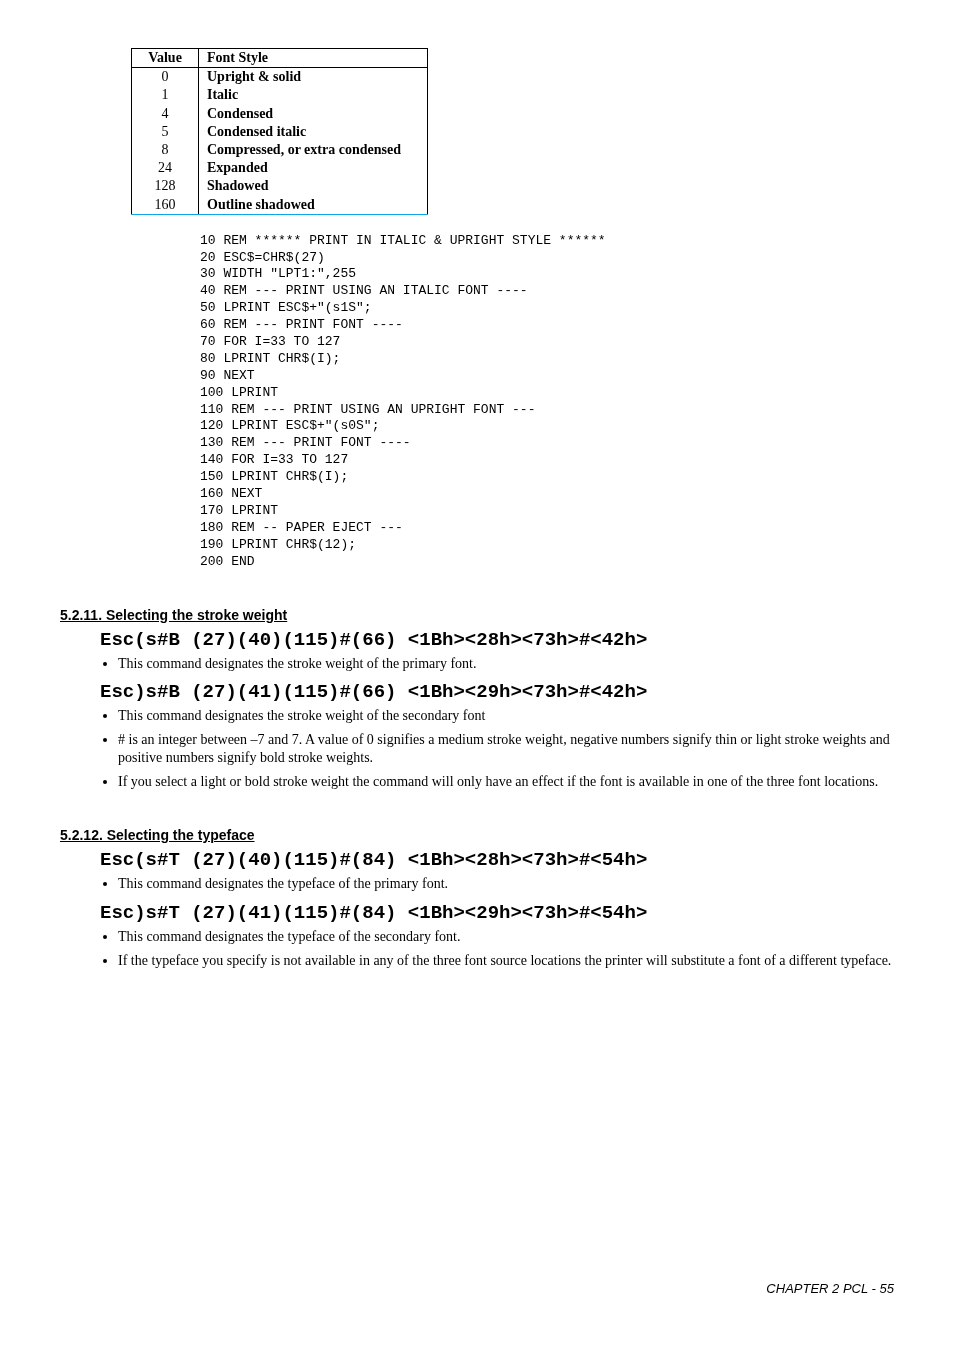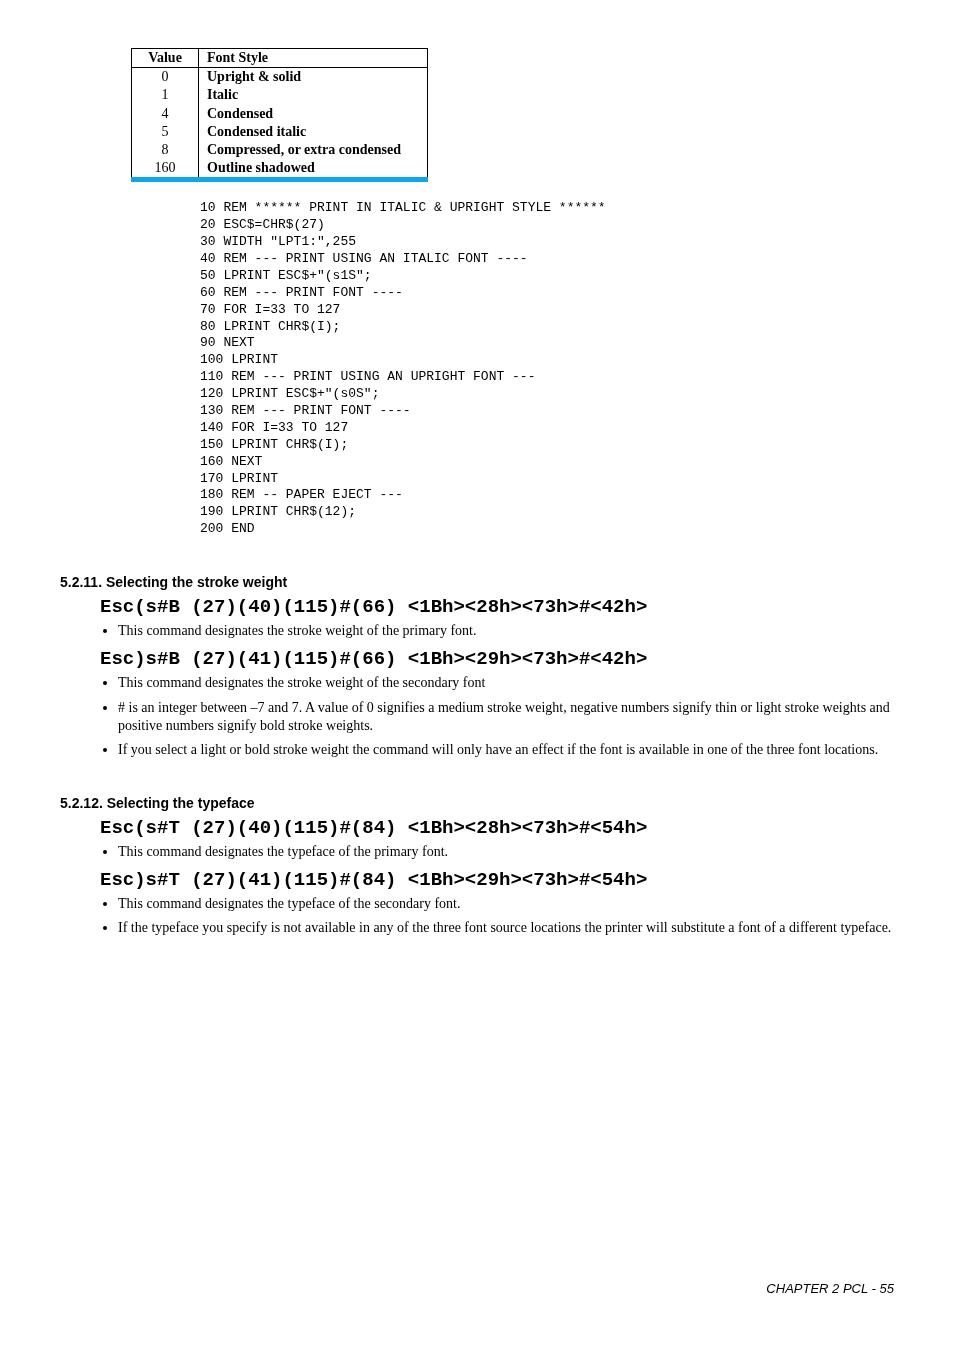--- a/index.html
+++ b/index.html
@@ -46,34 +46,35 @@
   table.font-table td.fs {
     border-right: 1px solid #000;
     min-width: 200px;
     padding-right: 20px;
     font-weight: bold;
   }
   table.font-table thead th.fs-h {
     border-right: 1px solid #000;
   }
   table.font-table tr.lastrow td {
-    border-bottom: 5px solid #0ea5e9;
+    border-bottom: 1px solid #0ea5e9;
   }
   pre.code-block {
     font-family: Consolas, "Courier New", monospace;
     font-size: 13px;
     line-height: 1.3;
     margin: 0 0 24px 140px;
     white-space: pre;
   }
   h4.section-heading {
     font-family: Arial, Helvetica, sans-serif;
     font-size: 14px;
     font-weight: bold;
     margin: 36px 0 6px 0;
+    text-decoration: underline;
   }
   .cmd-line {
     font-family: Consolas, "Courier New", monospace;
     font-weight: bold;
     font-size: 19px;
     margin-left: 40px;
     margin-top: 6px;
     margin-bottom: 4px;
   }
   ul.bullets {
@@ -121,20 +122,28 @@
           <td class="fs">Condensed</td>
         </tr>
       <tr>
           <td class="val">5</td>
           <td class="fs">Condensed italic</td>
         </tr>
       <tr>
           <td class="val">8</td>
           <td class="fs">Compressed, or extra condensed</td>
         </tr>
+      <tr>
+          <td class="val">24</td>
+          <td class="fs">Expanded</td>
+        </tr>
+      <tr>
+          <td class="val">128</td>
+          <td class="fs">Shadowed</td>
+        </tr>
       <tr class="lastrow">
           <td class="val">160</td>
           <td class="fs">Outline shadowed</td>
         </tr>
     </tbody>
   </table>
 </div>
 
 <pre class="code-block">10 REM ****** PRINT IN ITALIC &amp; UPRIGHT STYLE ******
 20 ESC$=CHR$(27)

